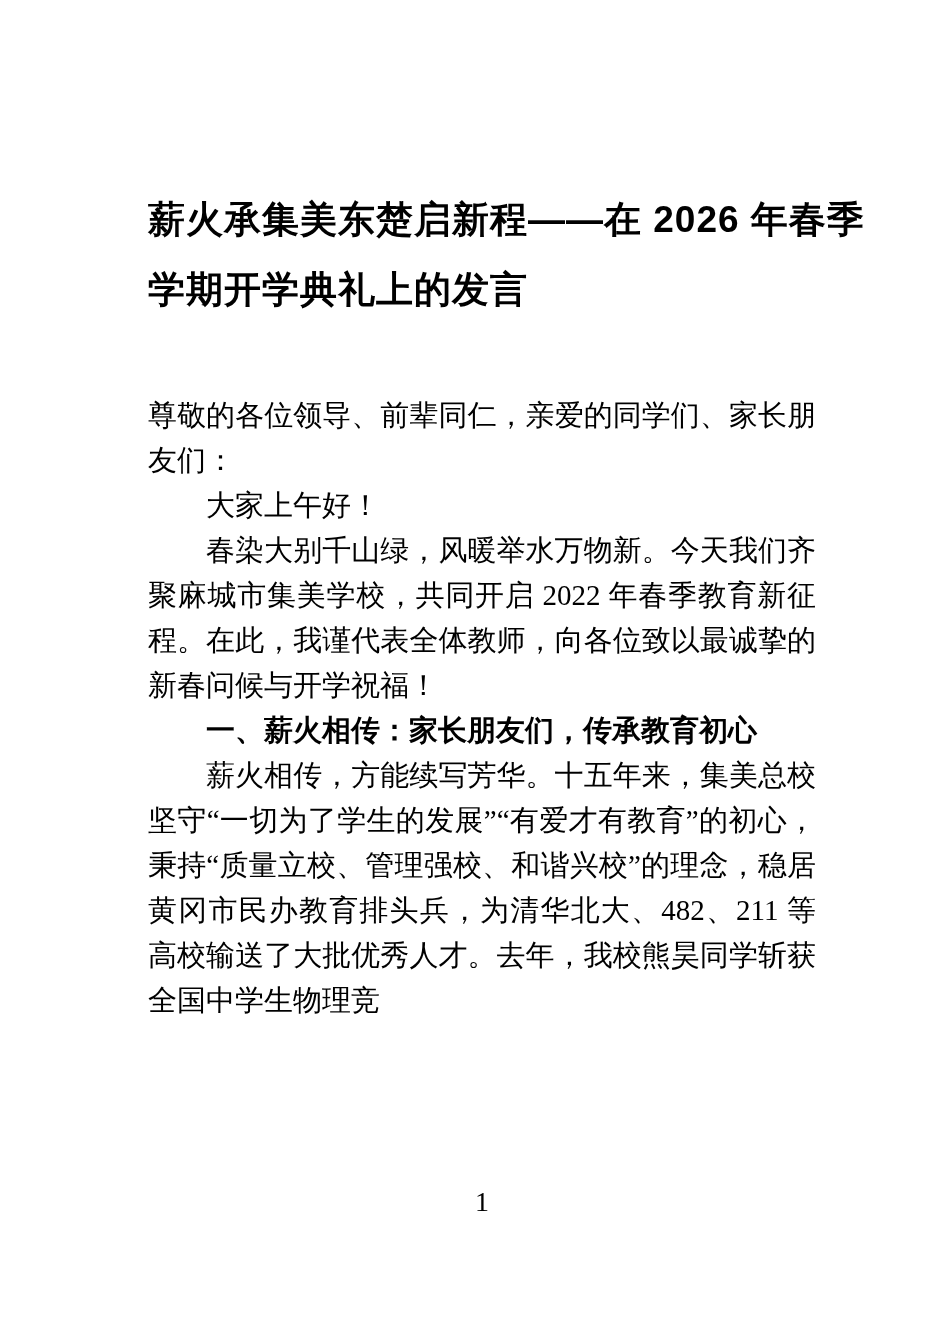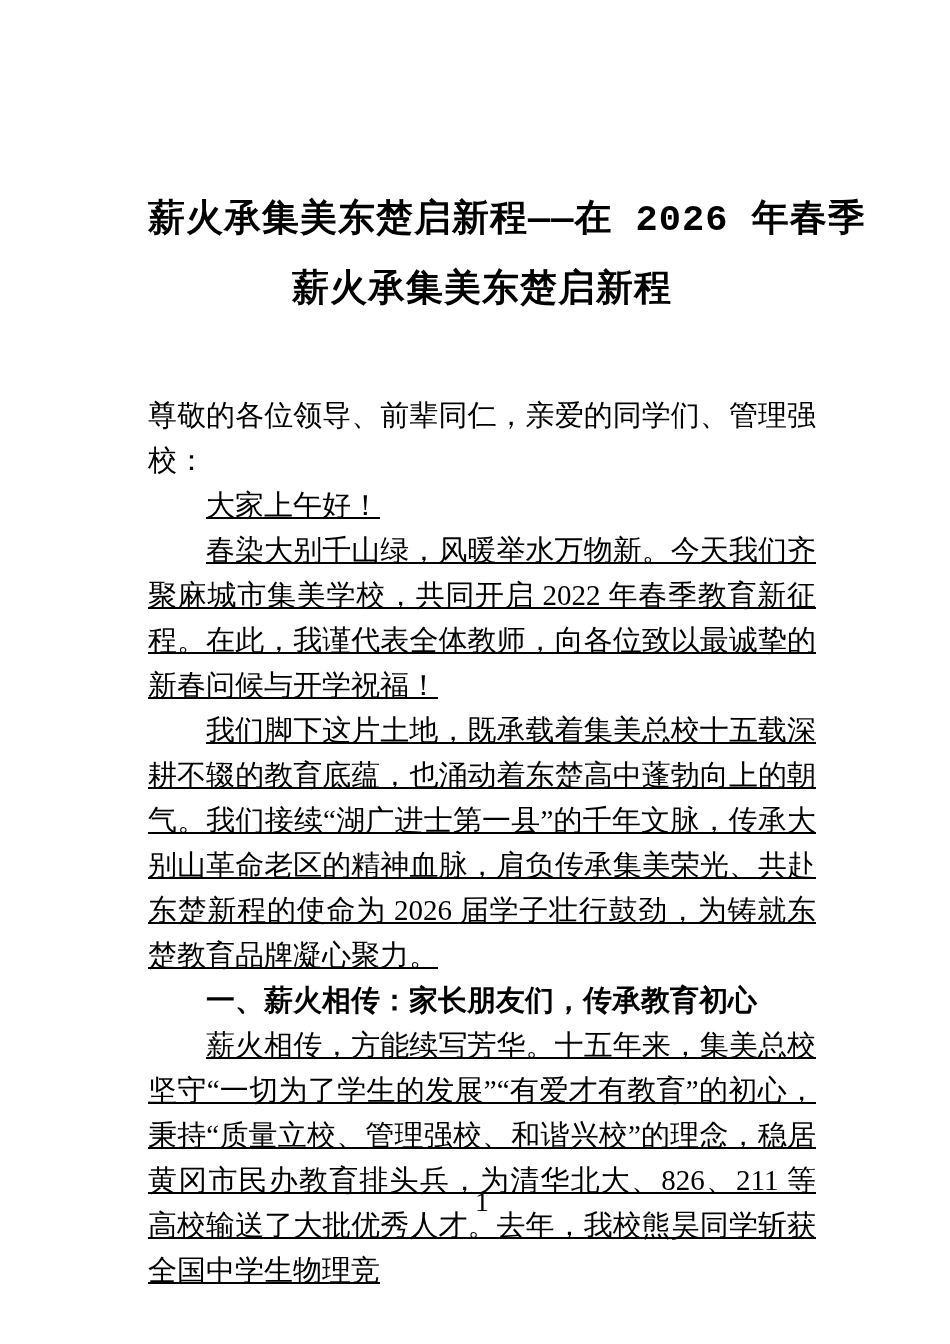--- a/index.html
+++ b/index.html
@@ -18,41 +18,39 @@
     width: 950px;
     height: 1344px;
     background: #ffffff;
     overflow: hidden;
   }
   .doc-title {
     margin: 185px 134px 0 148px;
     font-size: 37px;
     line-height: 70px;
     font-weight: bold;
-    text-align: center;
-    font-family: Liberation Mono, monospace;
+    font-family: Liberation Sans, sans-serif;
     letter-spacing: 1px;
   }
   .title-line {
     display: block;
     white-space: nowrap;
   }
   .doc-body {
     margin: 68px 134px 0 148px;
     font-size: 29px;
     line-height: 45px;
     text-align: justify;
   }
   .doc-body p {
     margin: 0;
     padding: 0;
   }
   .para {
     text-indent: 2em;
-    text-decoration: underline;
   }
   .salutation {
     text-indent: 0;
   }
   .heading {
     text-indent: 2em;
     font-weight: bold;
     font-family: "Liberation Sans", sans-serif;
   }
   .page-footer {
@@ -66,29 +64,28 @@
     font-family: "Liberation Serif", serif;
   }
 </style>
 </head>
 <body>
 
 <div class="doc-page">
 
   <h1 class="doc-title">
     <span class="title-line">薪火承集美东楚启新程——在 2026 年春季</span>
-    <span class="title-line">薪火承集美东楚启新程</span>
+    <span class="title-line">学期开学典礼上的发言</span>
   </h1>
 
   <div class="doc-body">
-    <p class="salutation">尊敬的各位领导、前辈同仁，亲爱的同学们、管理强校：</p>
+    <p class="salutation">尊敬的各位领导、前辈同仁，亲爱的同学们、家长朋友们：</p>
     <p class="para">大家上午好！</p>
     <p class="para">春染大别千山绿，风暖举水万物新。今天我们齐聚麻城市集美学校，共同开启 2022 年春季教育新征程。在此，我谨代表全体教师，向各位致以最诚挚的新春问候与开学祝福！</p>
-    <p class="para">我们脚下这片土地，既承载着集美总校十五载深耕不辍的教育底蕴，也涌动着东楚高中蓬勃向上的朝气。我们接续“湖广进士第一县”的千年文脉，传承大别山革命老区的精神血脉，肩负传承集美荣光、共赴东楚新程的使命为 2026 届学子壮行鼓劲，为铸就东楚教育品牌凝心聚力。</p>
     <p class="heading">一、薪火相传：家长朋友们，传承教育初心</p>
-    <p class="para">薪火相传，方能续写芳华。十五年来，集美总校坚守“一切为了学生的发展”“有爱才有教育”的初心，秉持“质量立校、管理强校、和谐兴校”的理念，稳居黄冈市民办教育排头兵，为清华北大、826、211 等高校输送了大批优秀人才。去年，我校熊昊同学斩获全国中学生物理竞</p>
+    <p class="para">薪火相传，方能续写芳华。十五年来，集美总校坚守“一切为了学生的发展”“有爱才有教育”的初心，秉持“质量立校、管理强校、和谐兴校”的理念，稳居黄冈市民办教育排头兵，为清华北大、482、211 等高校输送了大批优秀人才。去年，我校熊昊同学斩获全国中学生物理竞</p>
   </div>
 
   <div class="page-footer">
     <span>1</span>
   </div>
 
 </div>
 
 </body></html>

